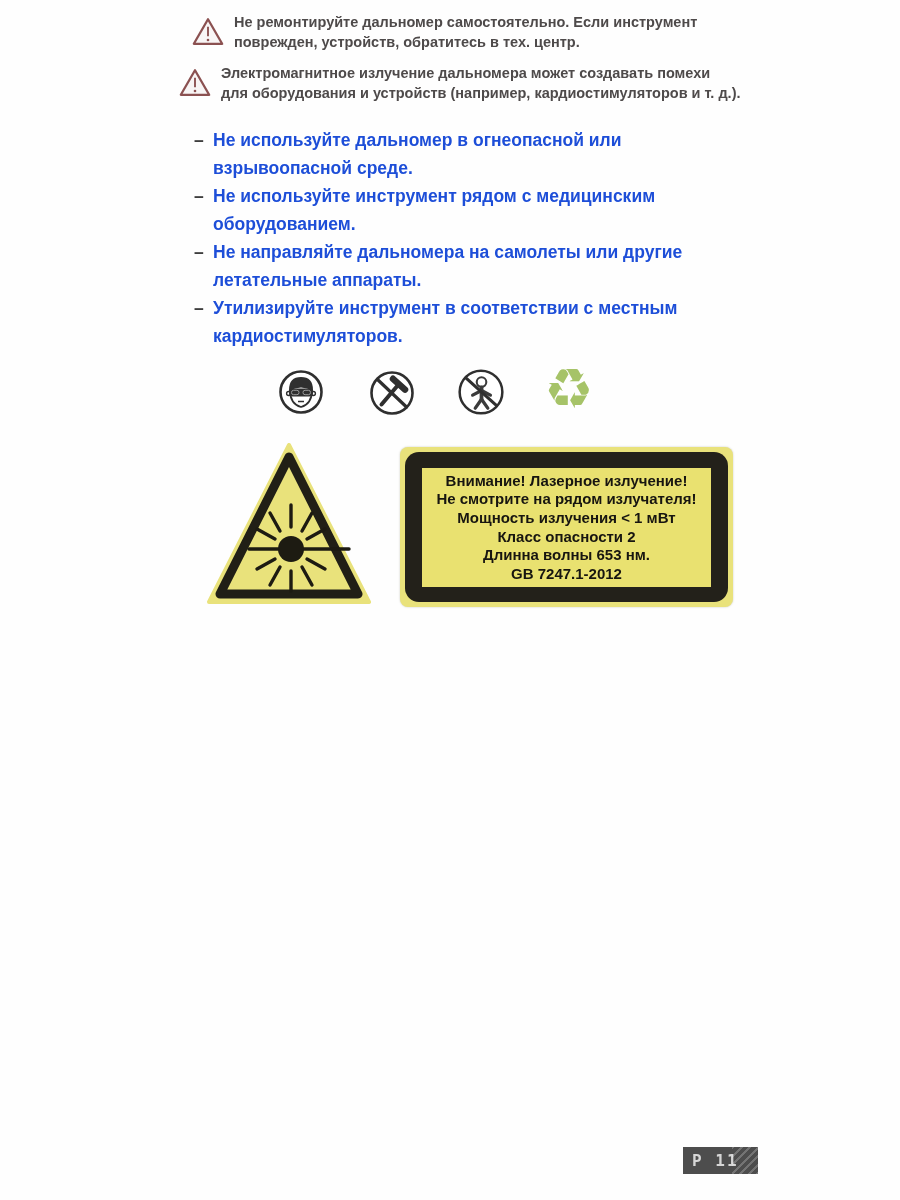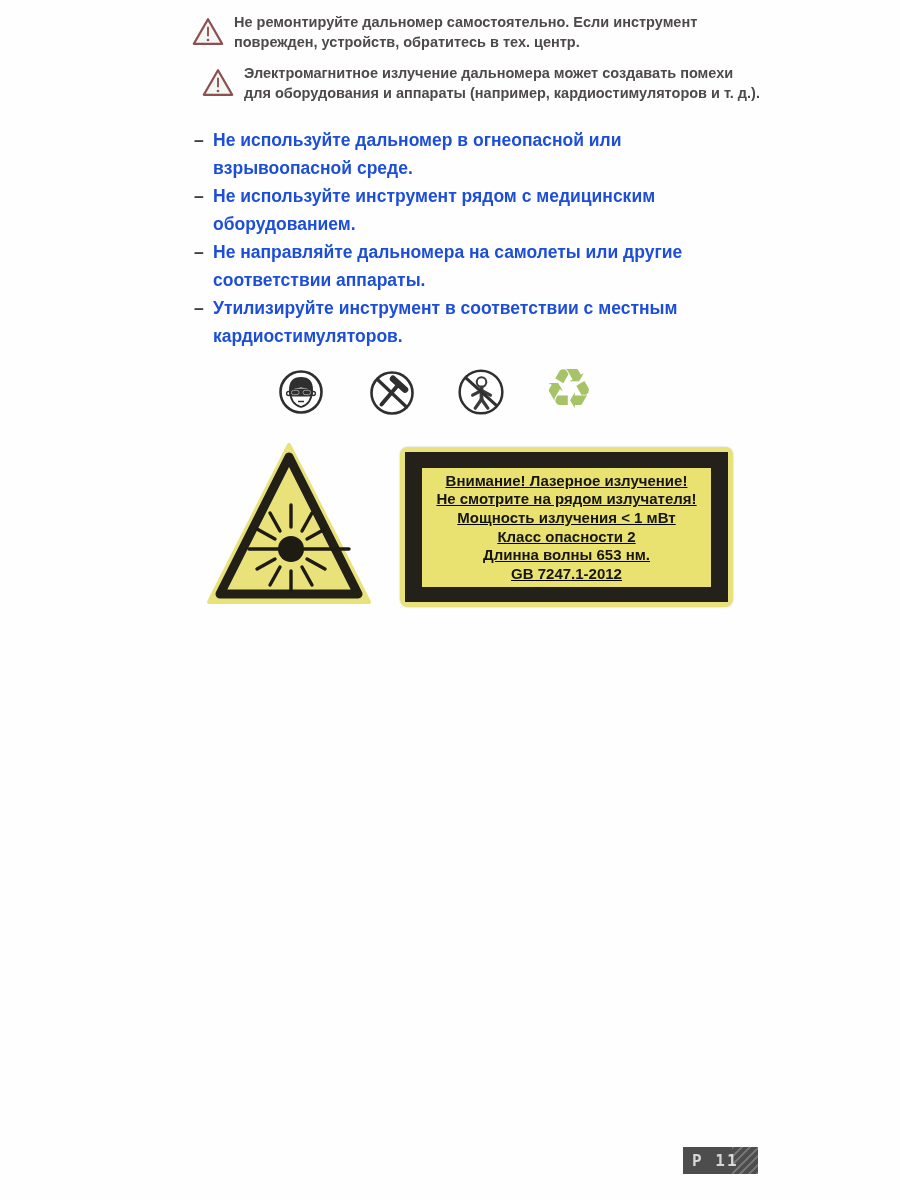--- a/index.html
+++ b/index.html
@@ -22,23 +22,22 @@
     position:absolute;left:539px;top:360px;width:60px;height:60px;
     font-family:"DejaVu Sans",sans-serif;font-size:55px;line-height:58px;text-align:center;color:#a6c368;
   }
   
   .laser-label{
     position:absolute;left:400px;top:447px;width:333px;height:160px;
     background:#e9e27b;border-radius:8px;box-sizing:border-box;padding:5px;
     box-shadow:0 0 2px rgba(120,120,90,.4);
   }
   .laser-label .frame{
-    width:100%;height:100%;background:#23211a;border-radius:0;box-sizing:border-box;
+    width:100%;height:100%;background:#23211a;border-radius:14px;box-sizing:border-box;
     padding:16px 17px 15px 17px;
-    text-decoration:underline;
   }
   .laser-label .inner{
     width:100%;height:100%;background:#e9e170;box-sizing:border-box;
     display:flex;flex-direction:column;justify-content:center;text-align:center;
   }
   .laser-label .inner div{
     font-size:15px;font-weight:700;color:#171510;line-height:18.6px;white-space:nowrap;
   }
   
   .page-badge{
@@ -64,31 +63,31 @@
         <line x1="18" y1="11" x2="18" y2="21" stroke="#8b5151" stroke-width="2"></line>
         <circle cx="18" cy="25" r="1.4" fill="#8b5151"></circle>
       </svg>
     </span>
     <div class="warning-text">
       <div>Не ремонтируйте дальномер самостоятельно. Если инструмент</div>
       <div>поврежден, устройств, обратитесь в тех. центр.</div>
     </div>
   </div>
 
-  <div class="warning-row" style="left:201px;top:64px;justify-content:flex-end;">
+  <div class="warning-row" style="left:178px;top:64px;justify-content:flex-end;">
     <span class="wicon">
       <svg width="34" height="31" viewBox="0 0 36 32">
         <path d="M18,3 L33,29 L3,29 Z" fill="rgba(139,81,81,0.05)" stroke="#8b5151" stroke-width="2.4" stroke-linejoin="round"></path>
         <line x1="18" y1="11" x2="18" y2="21" stroke="#8b5151" stroke-width="2"></line>
         <circle cx="18" cy="25" r="1.4" fill="#8b5151"></circle>
       </svg>
     </span>
     <div class="warning-text">
       <div>Электромагнитное излучение дальномера может создавать помехи</div>
-      <div>для оборудования и аппараты (например, кардиостимуляторов и т. д.).</div>
+      <div>для оборудования и устройств (например, кардиостимуляторов и т. д.).</div>
     </div>
   </div>
 
   <div class="prec-list">
     <div class="list-item">
       <span class="dash">–</span>
       <div class="lines">
         <div>Не используйте дальномер в огнеопасной или</div>
         <div>взрывоопасной среде.</div>
       </div>
@@ -97,21 +96,21 @@
       <span class="dash">–</span>
       <div class="lines">
         <div>Не используйте инструмент рядом с медицинским</div>
         <div>оборудованием.</div>
       </div>
     </div>
     <div class="list-item">
       <span class="dash">–</span>
       <div class="lines">
         <div>Не направляйте дальномера на самолеты или другие</div>
-        <div>соответствии аппараты.</div>
+        <div>летательные аппараты.</div>
       </div>
     </div>
     <div class="list-item">
       <span class="dash">–</span>
       <div class="lines">
         <div>Утилизируйте инструмент в соответствии с местным</div>
         <div>кардиостимуляторов.</div>
       </div>
     </div>
   </div>

